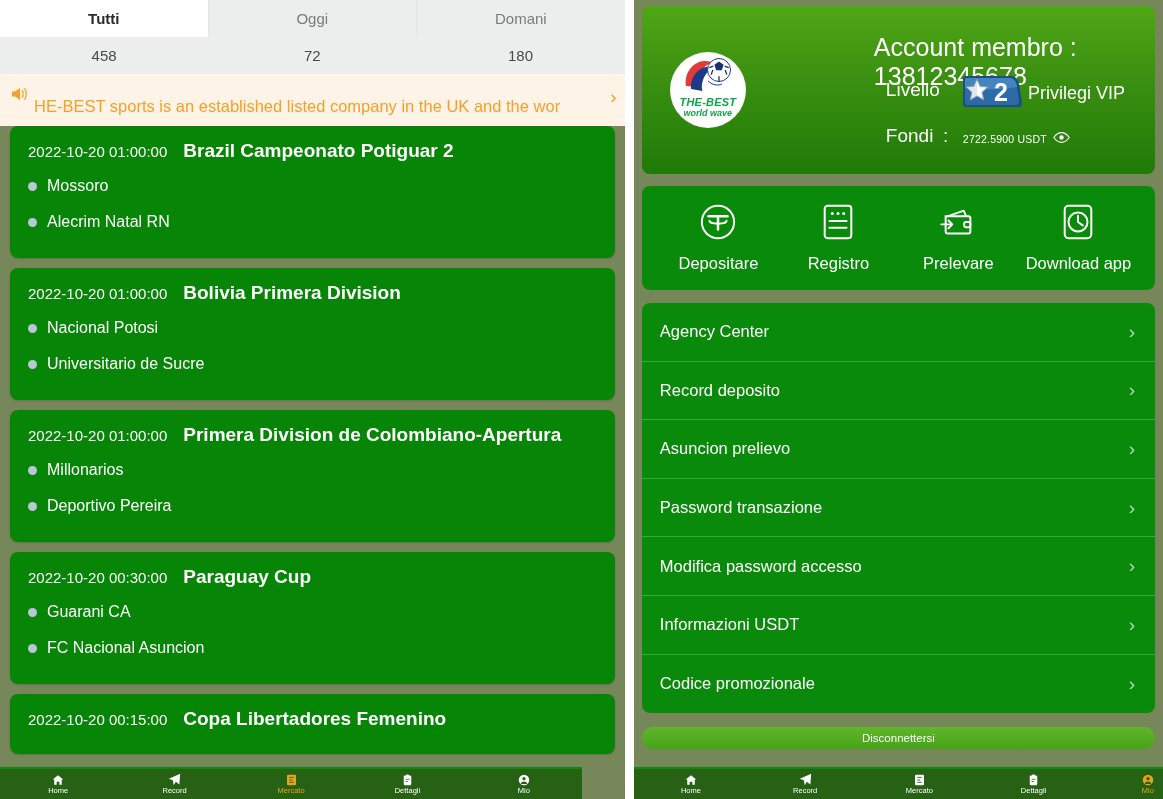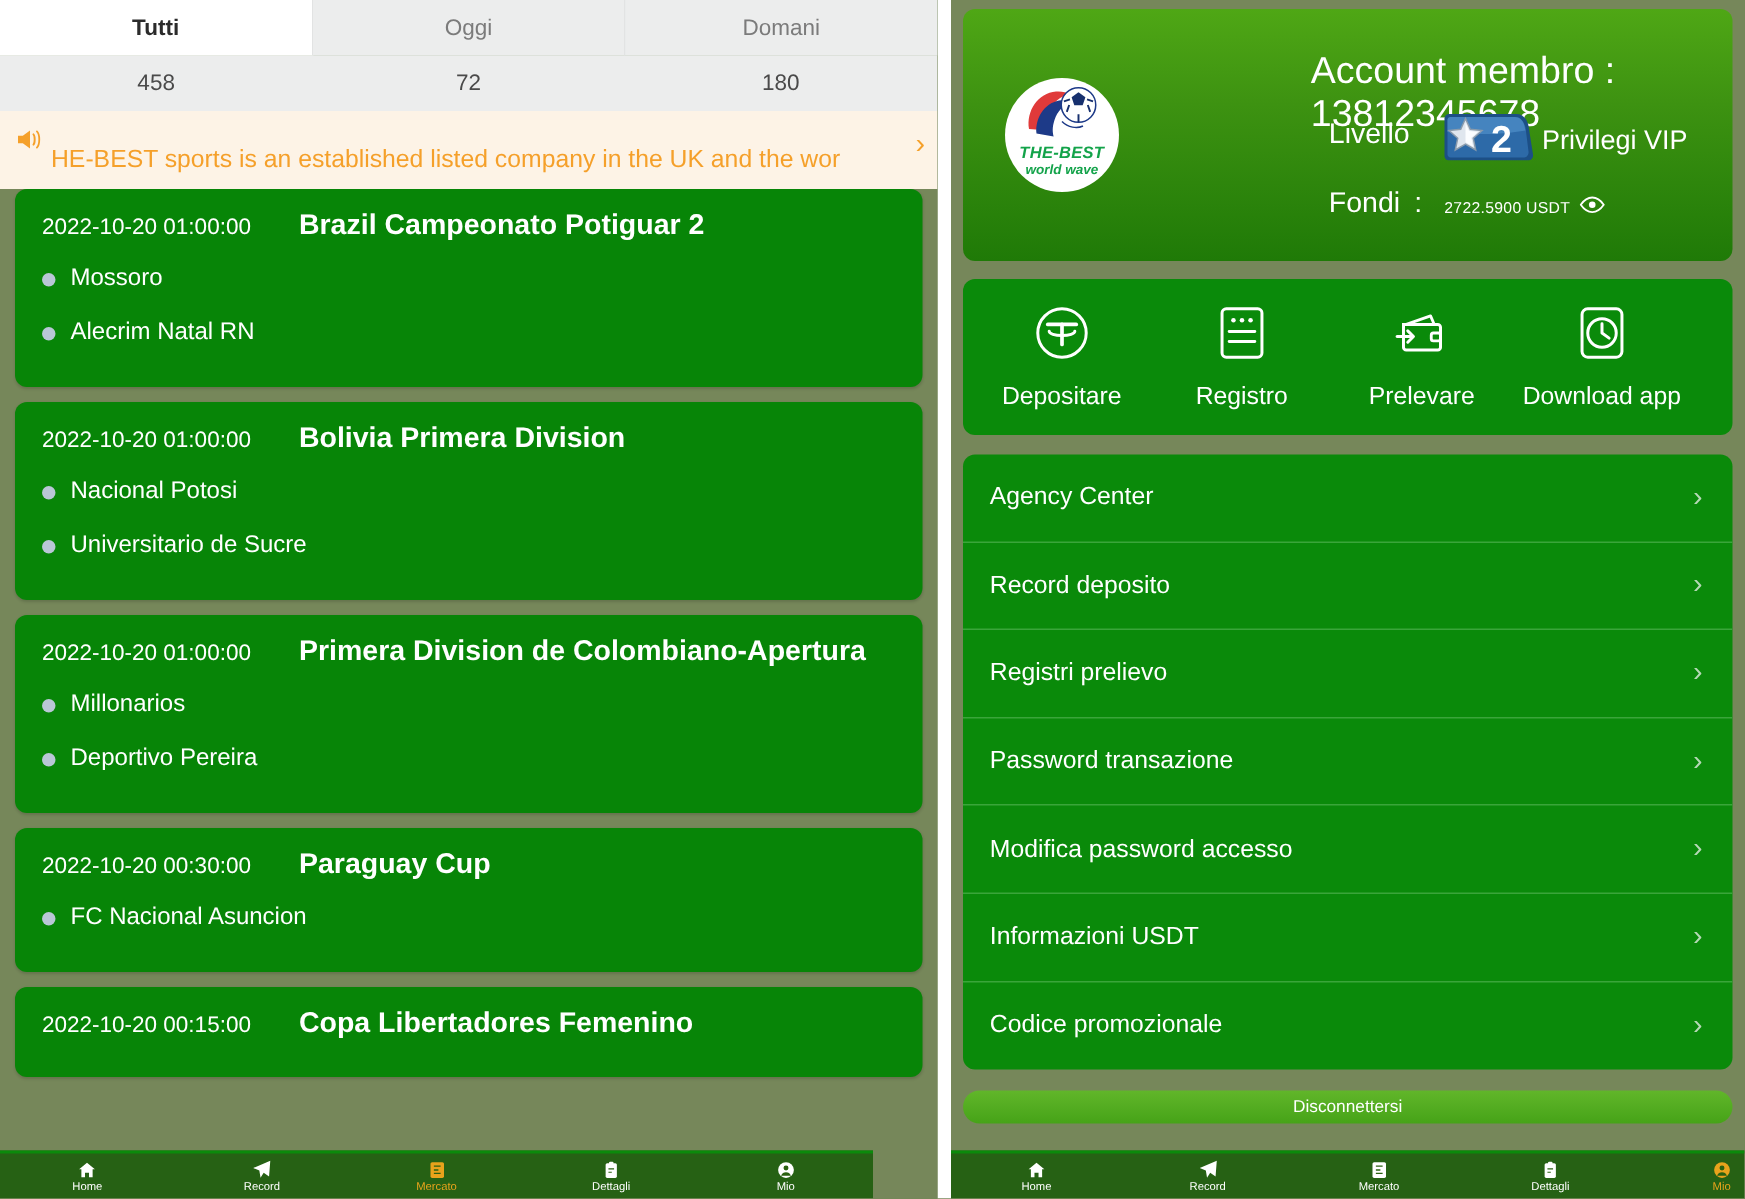--- a/index.html
+++ b/index.html
@@ -68,21 +68,21 @@
     overflow: hidden;
   }
   .match-card {
     background: #078507;
     border-radius: 8px;
     margin-bottom: 10px;
     padding: 14px 18px 18px 18px;
     color: #ffffff;
     box-shadow: 0 1px 2px rgba(0,0,0,.15);
   }
-  .match-head { display: flex; align-items: baseline; gap: 32px; margin-bottom: 6px; }
+  .match-head { display: flex; align-items: baseline; gap: 16px; margin-bottom: 6px; }
   .match-time { font-size: 15px; color: #ffffff; white-space: nowrap; }
   .match-league { font-size: 19px; font-weight: bold; color: #ffffff; }
   .team-row { display: flex; align-items: center; gap: 10px; height: 36px; }
   .team-dot {
     width: 9px; height: 9px; border-radius: 50%;
     background: #b9c7d6; flex: 0 0 auto;
   }
   .team-name { font-size: 16px; color: #ffffff; }
 
   
@@ -120,21 +120,21 @@
   .acct-fondi-lbl { top: 94px; left: 118px; font-size: 19px; }
   .acct-fondi-val { top: 102px; left: 195px; font-size: 10.5px; letter-spacing: .2px; }
   .eye-ico { position: absolute; top: 99px; left: 285px; color: #ffffff; }
 
   
   .actions {
     margin: 12px 8px 0 8px;
     height: 104px;
     border-radius: 8px;
     background: #0a8a0a;
-    display: flex; align-items: center; justify-content: flex-start;
+    display: flex; align-items: center; justify-content: center;
     padding: 0 6px;
   }
   .action { display: flex; flex-direction: column; align-items: center; gap: 9px; width: 120px; }
   .action-label { font-size: 16.5px; color: #ffffff; }
 
   
   .menu {
     margin: 13px 8px 0 8px;
     border-radius: 8px;
     background: #0a8a0a;
@@ -268,20 +268,24 @@
         <div class="team-row">
           <span class="team-dot"></span>
           <span class="team-name">Deportivo Pereira</span>
         </div>
       </div>
 
       <div class="match-card">
         <div class="match-head">
           <span class="match-time">2022-10-20 00:30:00</span>
           <span class="match-league">Paraguay Cup</span>
+        </div>
+        <div class="team-row">
+          <span class="team-dot"></span>
+          <span class="team-name">Guarani CA</span>
         </div>
         <div class="team-row">
           <span class="team-dot"></span>
           <span class="team-name">FC Nacional Asuncion</span>
         </div>
       </div>
 
       <div class="match-card">
         <div class="match-head">
           <span class="match-time">2022-10-20 00:15:00</span>
@@ -442,21 +446,21 @@
     <div class="menu">
       <div class="menu-item">
         <span>Agency Center</span>
         <span class="menu-chevron">›</span>
       </div>
       <div class="menu-item">
         <span>Record deposito</span>
         <span class="menu-chevron">›</span>
       </div>
       <div class="menu-item">
-        <span>Registri prelievo</span>
+        <span>Asuncion prelievo</span>
         <span class="menu-chevron">›</span>
       </div>
       <div class="menu-item">
         <span>Password transazione</span>
         <span class="menu-chevron">›</span>
       </div>
       <div class="menu-item">
         <span>Modifica password accesso</span>
         <span class="menu-chevron">›</span>
       </div>

